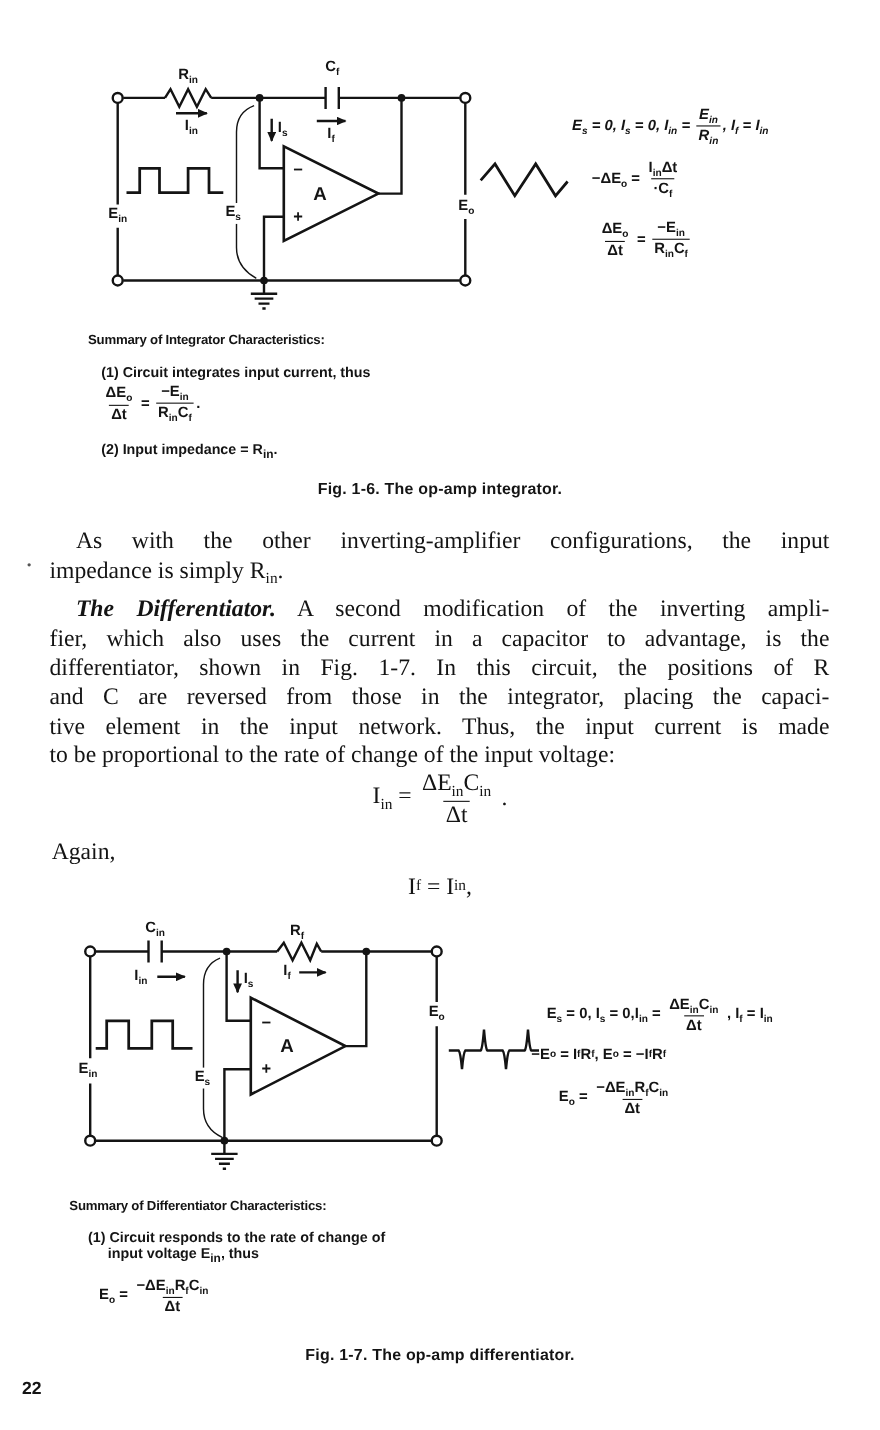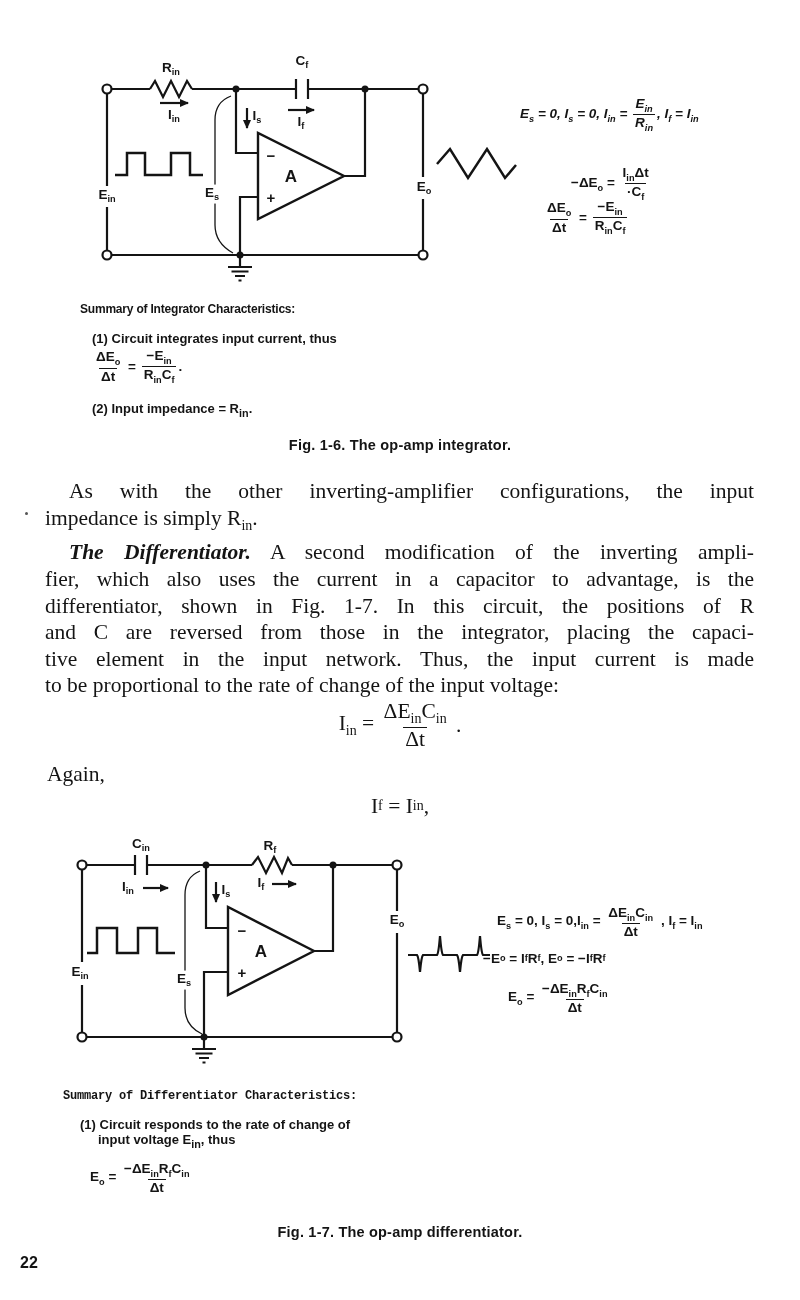--- a/index.html
+++ b/index.html
@@ -97,21 +97,21 @@
   <div class="lbl" style="left:257px;top:117px;">I<sub>s</sub></div>
   <div class="lbl" style="left:301px;top:123px;">I<sub>f</sub></div>
   <div class="lbl sign" style="left:271px;top:155px;">−</div>
   <div class="lbl amp" style="left:291px;top:176px;">A</div>
   <div class="lbl sign" style="left:271px;top:197px;">+</div>
   <div class="lbl bg" style="left:107px;top:196px;">E<sub>in</sub></div>
   <div class="lbl bg" style="left:212px;top:194px;">E<sub>s</sub></div>
   <div class="lbl bg" style="left:424px;top:188px;">E<sub>o</sub></div>
 
   <div class="eq" style="left:520px;top:96px;font-style:italic;"><span>E<sub>s</sub> = 0, I<sub>s</sub> = 0, I<sub>in</sub> = </span><span class="frac"><span class="num">E<sub>in</sub></span><span class="den">R<sub>in</sub></span></span><span>, I<sub>f</sub> = I<sub>in</sub></span></div>
-  <div class="eq" style="left:538px;top:165px;margin-left:33px;"><span>−ΔE<sub>o</sub> = </span><span class="frac"><span class="num">I<sub>in</sub>Δt</span><span class="den">·C<sub>f</sub></span></span></div>
+  <div class="eq" style="left:538px;top:144px;"><span>−ΔE<sub>o</sub> = </span><span class="frac"><span class="num">I<sub>in</sub>Δt</span><span class="den">·C<sub>f</sub></span></span></div>
   <div class="eq" style="left:543px;top:199px;"><span class="frac"><span class="num">ΔE<sub>o</sub></span><span class="den">Δt</span></span><span> = </span><span class="frac"><span class="num">−E<sub>in</sub></span><span class="den">R<sub>in</sub>C<sub>f</sub></span></span></div>
 
   <div class="sans sum-title" style="left:80px;top:302px;">Summary of Integrator Characteristics:</div>
   <div class="sans sum-item" style="left:92px;top:331px;">(1) Circuit integrates input current, thus</div>
   <div class="eq" style="left:92px;top:348px;"><span class="frac"><span class="num">ΔE<sub>o</sub></span><span class="den">Δt</span></span><span> = </span><span class="frac"><span class="num">−E<sub>in</sub></span><span class="den">R<sub>in</sub>C<sub>f</sub></span></span><span>.</span></div>
   <div class="sans sum-item" style="left:92px;top:401px;">(2) Input impedance = R<sub>in</sub>.</div>
 
   <div class="sans caption" style="top:437px;">Fig. 1-6. The op-amp integrator.</div>
 
   <div class="dot" style="left:25px;top:512px;"></div>
@@ -175,21 +175,21 @@
   <div class="lbl amp" style="left:261px;top:951px;">A</div>
   <div class="lbl sign" style="left:242px;top:972px;">+</div>
   <div class="lbl bg" style="left:80px;top:973px;">E<sub>in</sub></div>
   <div class="lbl bg" style="left:184px;top:980px;">E<sub>s</sub></div>
   <div class="lbl bg" style="left:397px;top:921px;">E<sub>o</sub></div>
 
   <div class="eq" style="left:497px;top:905px;"><span>E<sub>s</sub> = 0, I<sub>s</sub> = 0,I<sub>in</sub> = </span><span class="frac"><span class="num">ΔE<sub>in</sub>C<sub>in</sub></span><span class="den">Δt</span></span><span> , I<sub>f</sub> = I<sub>in</sub></span></div>
   <div class="eq" style="left:483px;top:951px;">−E<sub>o</sub> = I<sub>f</sub>R<sub>f</sub>, E<sub>o</sub> = −I<sub>f</sub>R<sub>f</sub></div>
   <div class="eq" style="left:508px;top:981px;"><span>E<sub>o</sub> = </span><span class="frac"><span class="num">−ΔE<sub>in</sub>R<sub>f</sub>C<sub>in</sub></span><span class="den">Δt</span></span></div>
 
-  <div class="sans sum-title" style="left:63px;top:1089px;font-family:Liberation Mono, monospace;">Summary of Differentiator Characteristics:</div>
+  <div class="sans sum-title" style="left:63px;top:1089px;">Summary of Differentiator Characteristics:</div>
   <div class="sans sum-item" style="left:80px;top:1117px;">(1) Circuit responds to the rate of change of</div>
   <div class="sans sum-item" style="left:98px;top:1132px;">input voltage E<sub>in</sub>, thus</div>
   <div class="eq" style="left:90px;top:1161px;"><span>E<sub>o</sub> = </span><span class="frac"><span class="num">−ΔE<sub>in</sub>R<sub>f</sub>C<sub>in</sub></span><span class="den">Δt</span></span></div>
 
   <div class="sans caption" style="top:1224px;">Fig. 1-7. The op-amp differentiator.</div>
 
   <div class="sans pagenum" style="left:20px;top:1254px;">22</div>
 
 </div>
 

